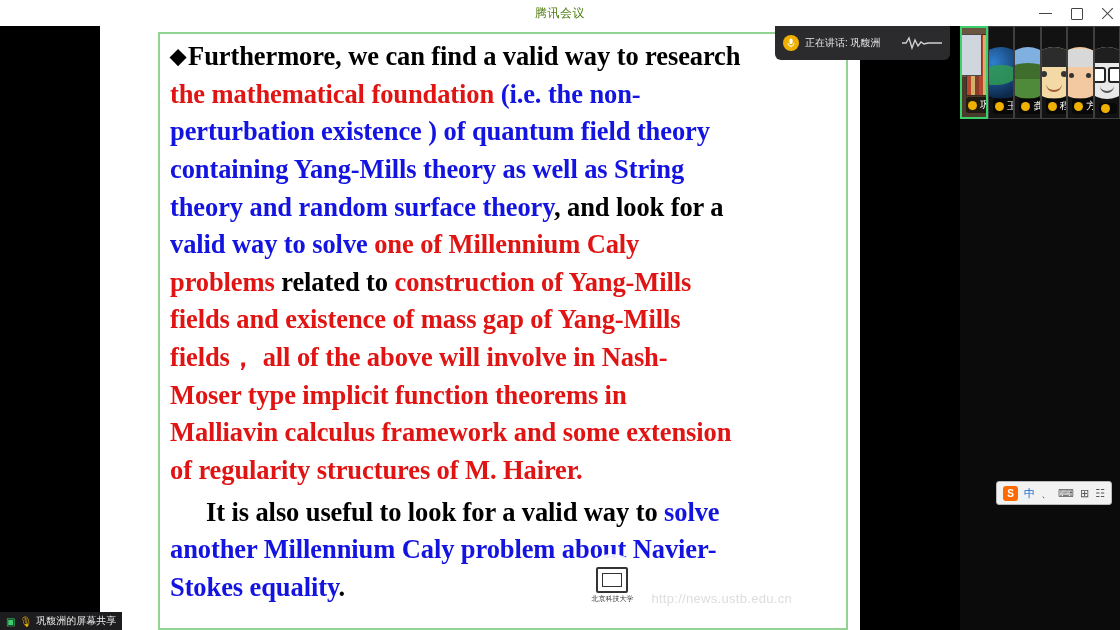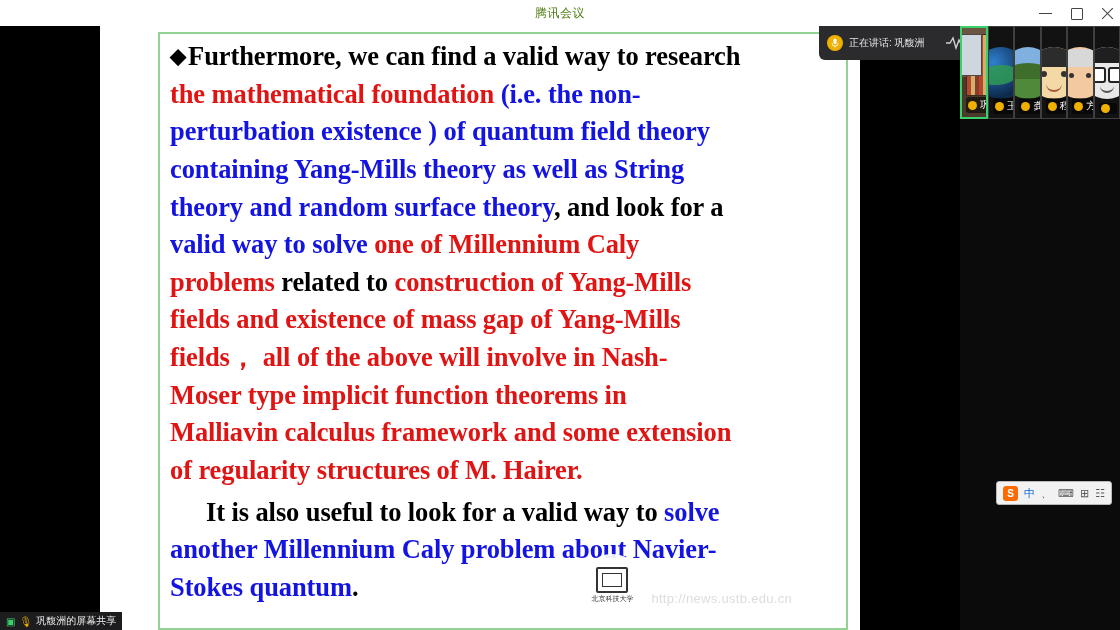--- a/index.html
+++ b/index.html
@@ -133,21 +133,20 @@
     left: 775px;
     width: 175px;
     height: 34px;
     background: #2b2b2e;
     border-radius: 0 0 6px 6px;
     display: flex;
     align-items: center;
     padding: 0 8px;
     box-sizing: border-box;
     gap: 6px;
-    margin-left: 44px;
   }
   .share-pill .mic-dot {
     width: 16px; height: 16px;
     border-radius: 50%;
     background: #f0b000;
     display: flex; align-items: center; justify-content: center;
     flex: 0 0 auto;
   }
   .share-pill .mic-dot svg { display: block; }
   .share-pill .label {
@@ -403,21 +402,21 @@
           <span class="x2"></span>
         </div>
     </div>
   </div>
 
   <div class="stage">
     <div class="slide">
       <div class="slide-frame">
         <div class="slide-text">
           <span class="bullet">◆</span><span id="para1"><span class="k">Furthermore, we can find a valid way to research</span><br><span class="r">the mathematical foundation </span><span class="b">(i.e. the non-</span><br><span class="b">perturbation existence ) of quantum field theory</span><br><span class="b">containing Yang-Mills theory as well as String</span><br><span class="b">theory and random surface theory</span><span class="k">, and look for a</span><br><span class="b">valid way to solve </span><span class="r">one of Millennium Caly</span><br><span class="r">problems </span><span class="k">related to </span><span class="r">construction of  Yang-Mills</span><br><span class="r">fields and existence of mass gap of Yang-Mills</span><br><span class="r">fields，</span><span class="r">  all of the above will involve in  Nash-</span><br><span class="r">Moser type implicit function theorems in</span><br><span class="r">Malliavin calculus framework and some extension</span><br><span class="r">of regularity structures of M. Hairer.</span></span>
-          <div class="para2" id="para2"><span class="k">It is also useful to look for a valid way to </span><span class="b">solve</span><br><span class="b">another Millennium Caly problem about Navier-</span><br><span class="b">Stokes quantum</span><span class="k">.</span></div>
+          <div class="para2" id="para2"><span class="k">It is also useful to look for a valid way to </span><span class="b">solve</span><br><span class="b">another Millennium Caly problem about Navier-</span><br><span class="b">Stokes equality</span><span class="k">.</span></div>
         </div>
       </div>
     </div>
 
     <div class="share-tag">
       <span class="ico">▣</span>
       <span class="ico2">🎙</span>
       <span>巩馥洲的屏幕共享</span>
     </div>
 

